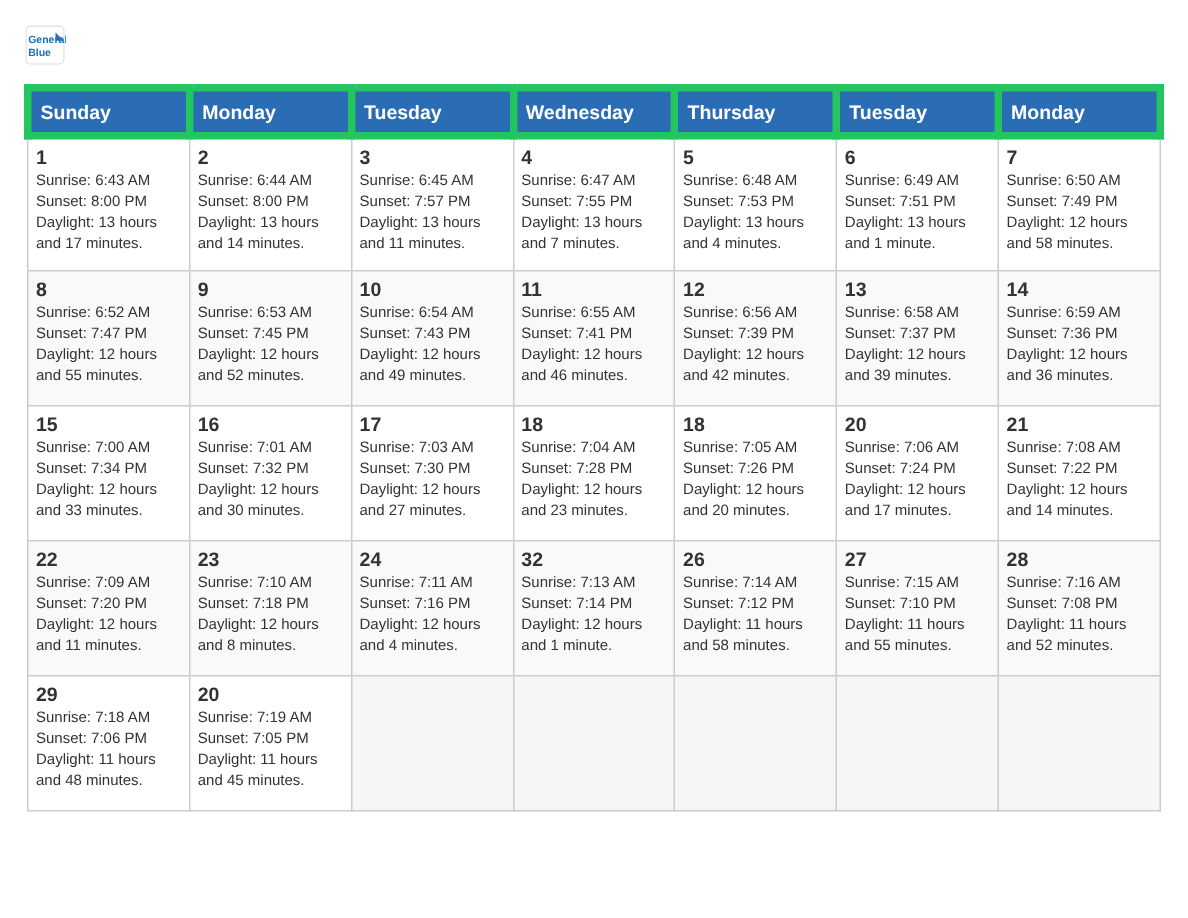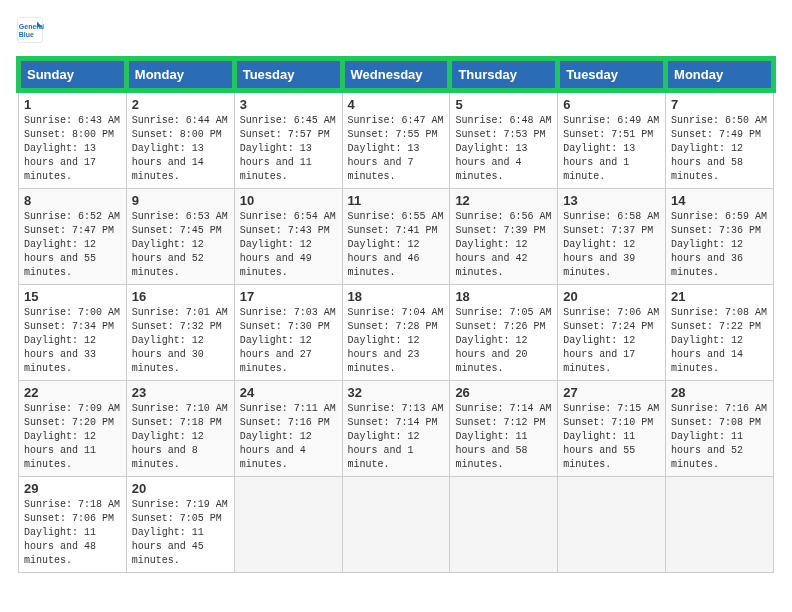--- a/index.html
+++ b/index.html
@@ -66,21 +66,20 @@
     .day-num {
       font-size: 13px;
       font-weight: bold;
       display: block;
       margin-bottom: 2px;
     }
     .day-info {
       font-size: 10px;
       line-height: 1.4;
       color: #333;
-      font-family: Liberation Mono, monospace;
     }
     tr:nth-child(even) td:not(.empty) {
       background: #f9f9f9;
     }
   </style>
 </head>
 <body>
 
 <div class="header-area">
   <div class="logo">

